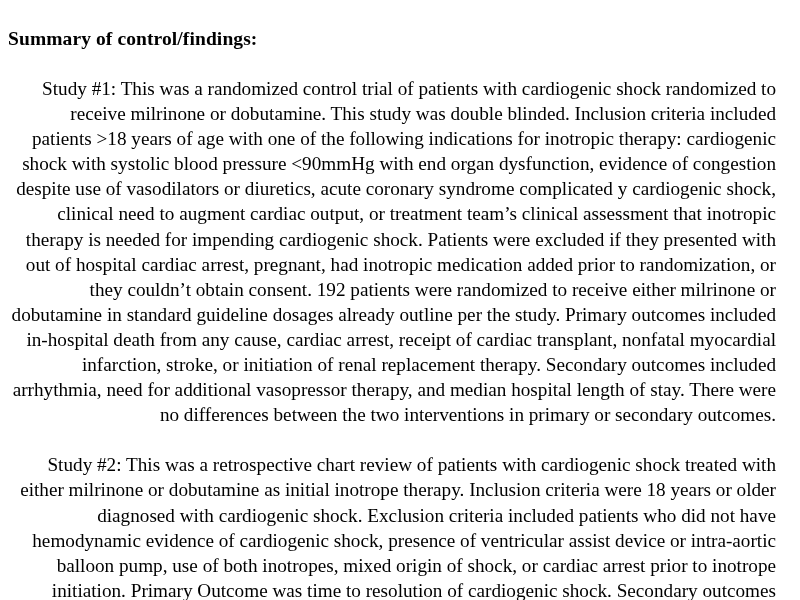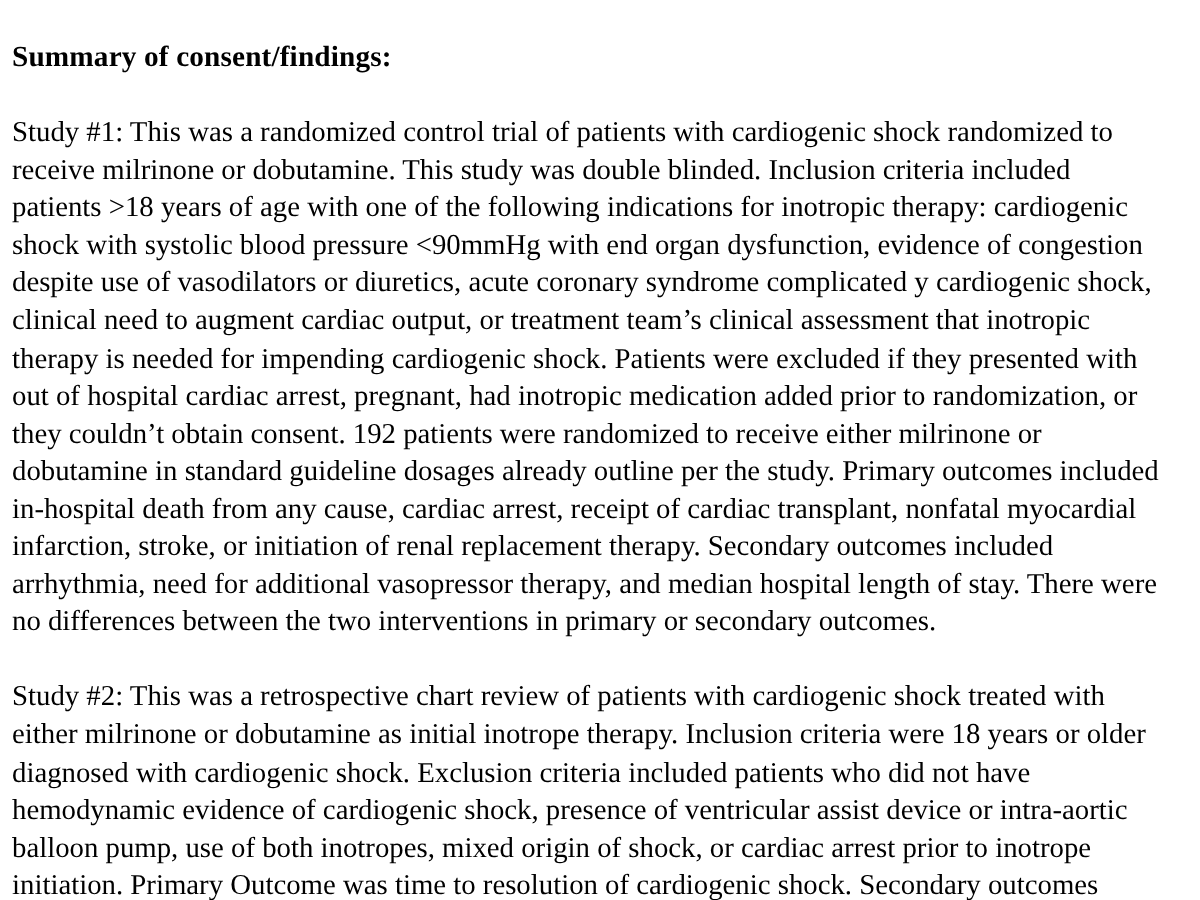--- a/index.html
+++ b/index.html
@@ -35,39 +35,39 @@
     letter-spacing: 0.1px;
     white-space: pre-wrap;
   }
 
   .para {
     font-family: "Liberation Serif", "DejaVu Serif", serif;
     font-size: 19.2px;
     font-weight: normal;
     line-height: 25.1px;
     margin: 0;
-    text-align: left;
+    text-align: right;
     white-space: pre-wrap;
     word-spacing: 0px;
     hyphens: none;
   }
 
   .gap-after-heading { height: 25px; }
   .gap-between-paras { height: 25px; }
 
   .para-study-2 {
     
   }
 </style>
 </head>
 <body>
 
 <div class="page">
 
-  <h1 class="doc-heading">Summary of consent/findings:</h1>
+  <h1 class="doc-heading">Summary of control/findings:</h1>
 
   <div class="gap-after-heading"></div>
 
   <p class="para para-study-1">Study #1: This was a randomized control trial of patients with cardiogenic shock randomized to receive milrinone or dobutamine. This study was double blinded. Inclusion criteria included patients &gt;18 years of age with one of the following indications for inotropic therapy: cardiogenic shock with systolic blood pressure &lt;90mmHg with end organ dysfunction, evidence of congestion despite use of vasodilators or diuretics, acute coronary syndrome complicated y cardiogenic shock, clinical need to augment cardiac output, or treatment team’s clinical assessment that inotropic therapy is needed for impending cardiogenic shock. Patients were excluded if they presented with out of hospital cardiac arrest, pregnant, had inotropic medication added prior to randomization, or they couldn’t obtain consent. 192 patients were randomized to receive either milrinone or dobutamine in standard guideline dosages already outline per the study. Primary outcomes included in-hospital death from any cause, cardiac arrest, receipt of cardiac transplant, nonfatal myocardial infarction, stroke, or initiation of renal replacement therapy. Secondary outcomes included arrhythmia, need for additional vasopressor therapy, and median hospital length of stay. There were no differences between the two interventions in primary or secondary outcomes.</p>
 
   <div class="gap-between-paras"></div>
 
   <p class="para para-study-2">Study #2: This was a retrospective chart review of patients with cardiogenic shock treated with either milrinone or dobutamine as initial inotrope therapy. Inclusion criteria were 18 years or older diagnosed with cardiogenic shock. Exclusion criteria included patients who did not have hemodynamic evidence of cardiogenic shock, presence of ventricular assist device or intra-aortic balloon pump, use of both inotropes, mixed origin of shock, or cardiac arrest prior to inotrope initiation. Primary Outcome was time to resolution of cardiogenic shock. Secondary outcomes included time to inotrope failure, ICU and hospital length of stay, and mortality. Safety data and adverse events were also evaluated. There was no statistical significant difference in primary or</p>
 
 </div>

